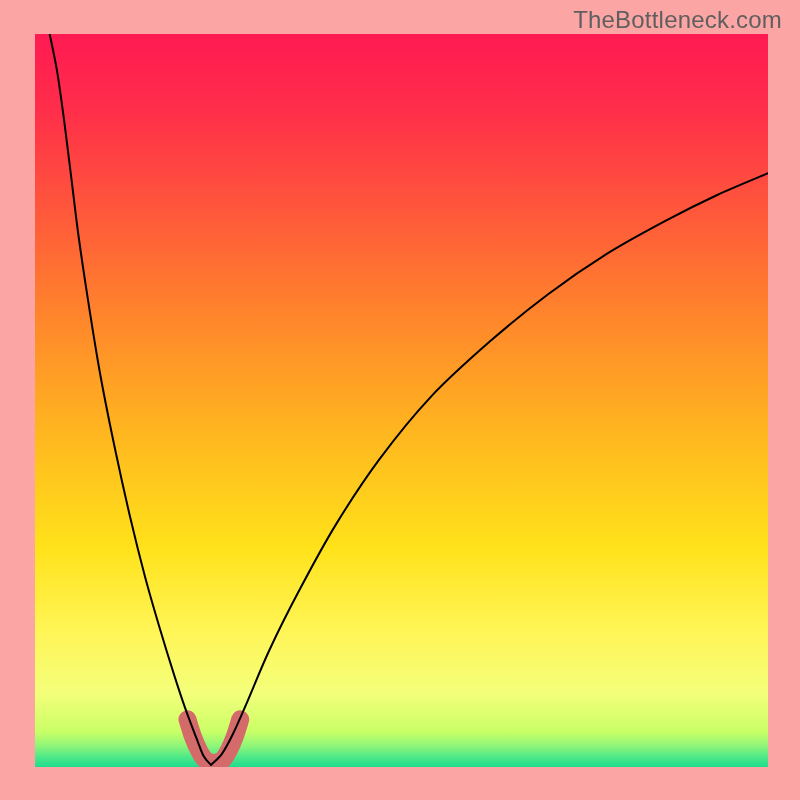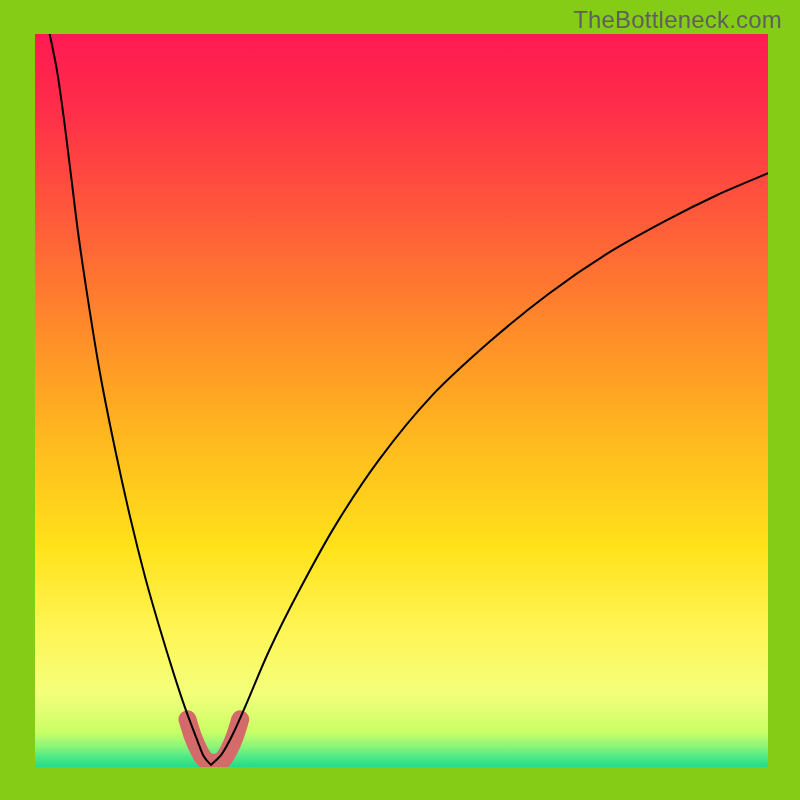--- a/index.html
+++ b/index.html
@@ -10,21 +10,21 @@
     background: #000;
     overflow: hidden;
     font-family: Arial, Helvetica, sans-serif;
   }
   .frame {
     position: absolute;
     top: 0;
     left: 0;
     width: 800px;
     height: 800px;
-    background: #84cc16;
+    background: #fca5a5;
   }
   .watermark {
     position: absolute;
     top: 6px;
     right: 18px;
     color: #5f5f5f;
     font-size: 24px;
     font-weight: 400;
     letter-spacing: 0.2px;
   }

